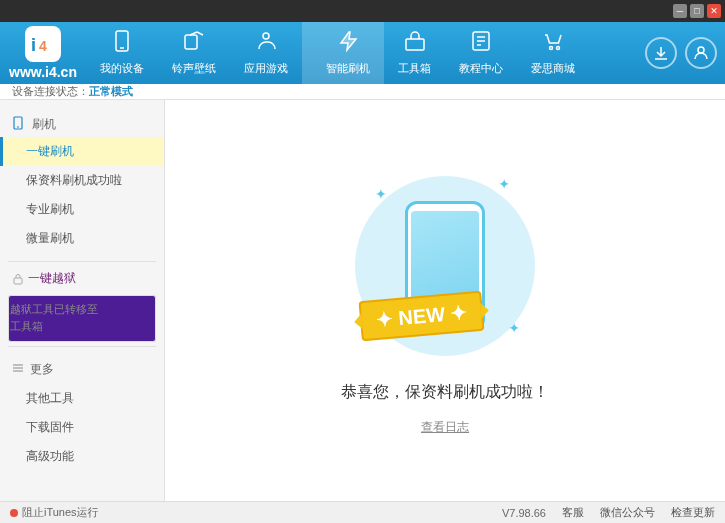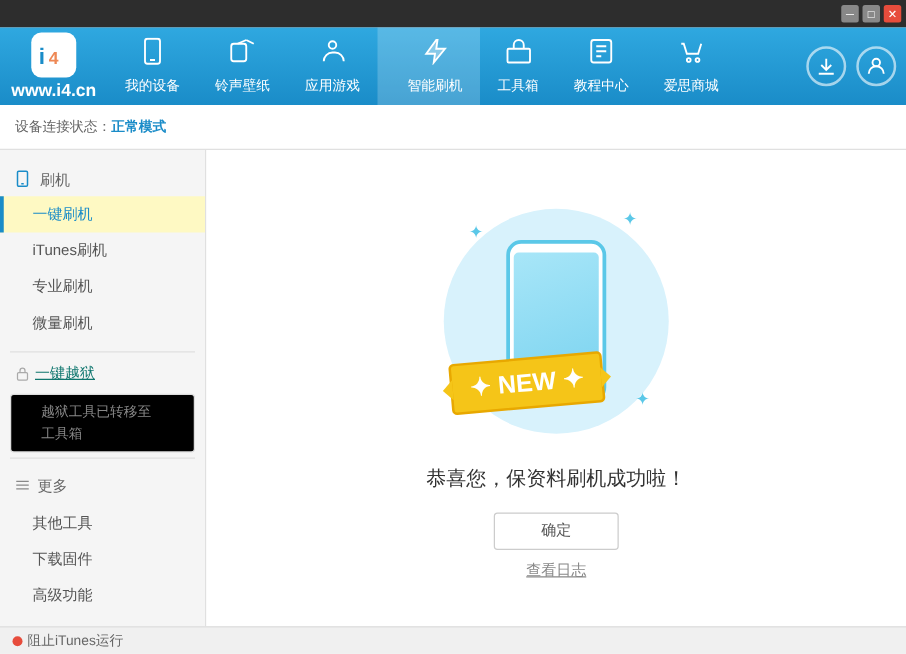--- a/index.html
+++ b/index.html
@@ -157,36 +157,36 @@
       border-left: 3px solid #1a8cc8;
       padding-left: 23px;
     }
     .sidebar-divider {
       height: 1px;
       background: #e0e0e0;
       margin: 4px 8px;
     }
     .sidebar-disabled {
       padding: 4px 12px;
-      color: #0f766e;
+      color: #701a75;
       font-size: 12px;
       display: flex;
       align-items: center;
       gap: 4px;
-      text-decoration: underline;
     }
     .sidebar-notice {
       margin: 4px 8px;
-      background: #000000;
+      background: #4c1d95;
       border: 1px solid #ddd;
       border-radius: 3px;
-      padding: 6px 24px;
+      padding: 6px 1px;
       color: #888;
       font-size: 11px;
       line-height: 1.5;
+      font-family: Liberation Mono, monospace;
     }
     .sidebar-section-header2 {
       display: flex;
       align-items: center;
       padding: 6px 12px;
       color: #666;
       font-size: 12px;
       margin-top: 8px;
     }
 
@@ -354,21 +354,21 @@
     }
     .status-dot {
       width: 8px;
       height: 8px;
       border-radius: 50%;
       background: #e74c3c;
     }
 
     
     .device-status-bar {
-      height: 36px;
+      height: 16px;
       background: #fff;
       border-bottom: 1px solid #e0e0e0;
       display: flex;
       align-items: center;
       padding: 0 12px;
       font-size: 11px;
       color: #666;
     }
     .device-status-bar span.normal-mode {
       color: #1a8cc8;
@@ -516,21 +516,21 @@
                 <line x1="5" y1="11" x2="7" y2="11" stroke="#1a8cc8" stroke-width="1.2"></line>
               </svg>
             </span>
             <span>刷机</span>
           </div>
 
           <div class="sidebar-item active">
             <span>一键刷机</span>
           </div>
           <div class="sidebar-item">
-            <span>iTunes刷机</span>
+            <span>保资料刷机成功啦</span>
           </div>
           <div class="sidebar-item">
             <span>专业刷机</span>
           </div>
           <div class="sidebar-item">
             <span>微量刷机</span>
           </div>
         </div>
 
         <div class="sidebar-divider"></div>
@@ -585,28 +585,33 @@
         <div class="phone-shape">
           <div class="phone-screen"></div>
           <div class="phone-home-btn"></div>
         </div>
 
         <div class="new-badge">✦ NEW ✦</div>
       </div>
 
       <div class="success-text">恭喜您，保资料刷机成功啦！</div>
 
-      <button class="confirm-btn">确定</button>
 
       <span class="secondary-link">查看日志</span>
     </div>
   </div>
 
   <div class="footer">
     <div class="footer-left">
       <div class="itunes-status">
         <div class="status-dot"></div>
         <span>阻止iTunes运行</span>
       </div>
     </div>
     <div class="footer-spacer"></div>
+    <div class="footer-right">
+      <span>V7.98.66</span>
+      <span class="footer-link">客服</span>
+      <span class="footer-link">微信公众号</span>
+      <span class="footer-link">检查更新</span>
+    </div>
   </div>
 </div>
 
 </body></html>

